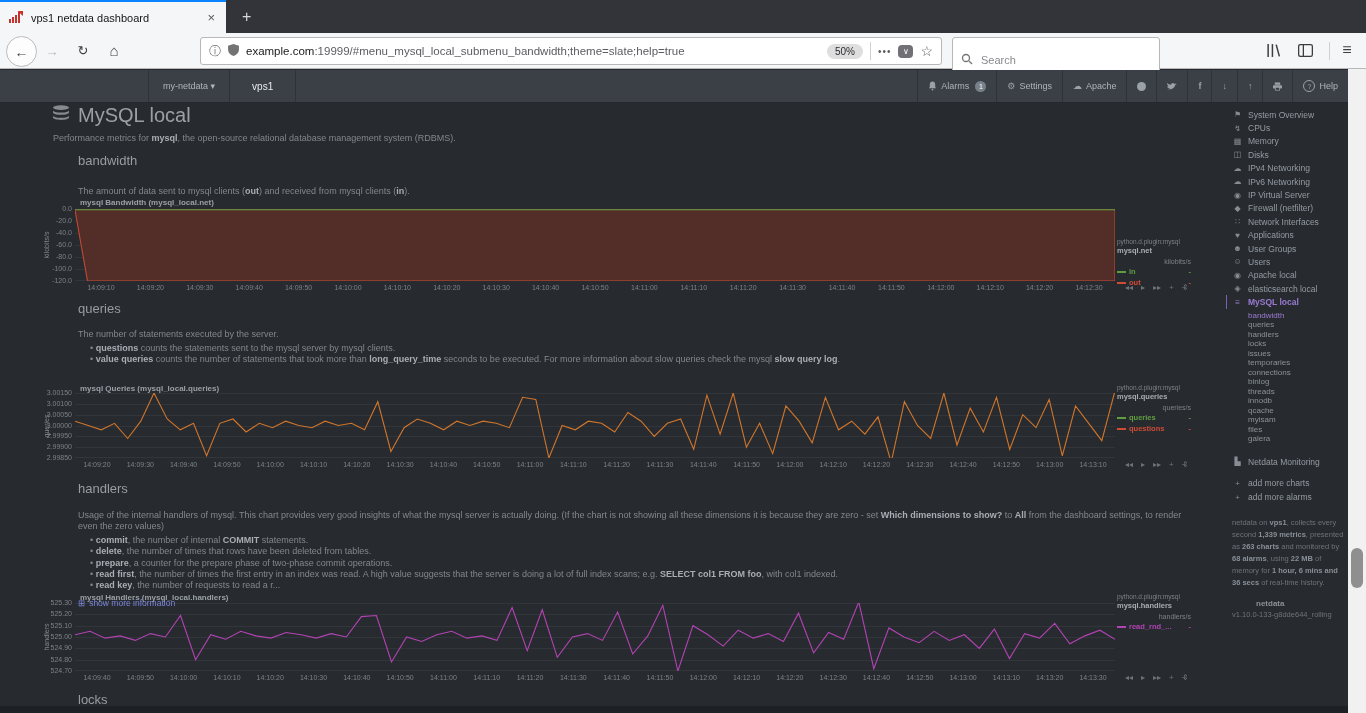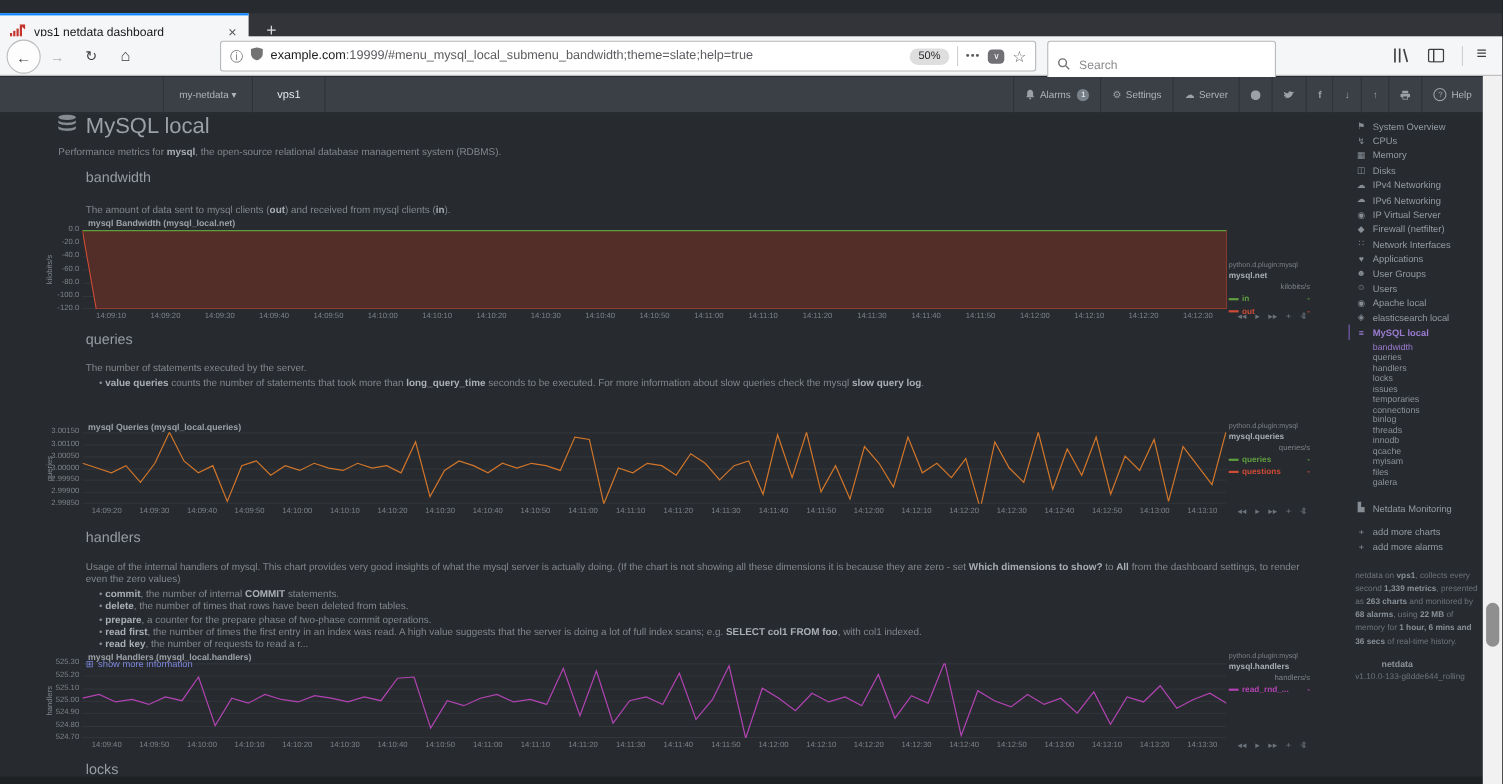--- a/index.html
+++ b/index.html
@@ -1,20 +1,20 @@
 <!DOCTYPE html>
 <html><head>
 <meta charset="utf-8">
 <style>
   html,body{margin:0;padding:0;background:#1a1c1f;font-family:"Liberation Sans",sans-serif;}
   .screen{position:relative;width:1366px;height:713px;background:#272b30;overflow:hidden;}
   .b{font-weight:bold;color:#a9aeb4;}
 
   
-  .tabbar{position:absolute;left:0;top:0;width:1366px;height:33px;background:#33333a;margin-top:12px;}
+  .tabbar{position:absolute;left:0;top:0;width:1366px;height:33px;background:#33333a;}
   .tab{position:absolute;left:0;top:0;width:226px;height:33px;background:#f5f6f7;border-top:2px solid #0a84ff;box-sizing:border-box;display:flex;align-items:center;padding:0 9px;gap:8px;}
   .tab-title{font-size:11px;color:#16161a;flex:1;white-space:nowrap;overflow:hidden;}
   .tab-close{color:#57575c;font-size:13px;padding:0 2px;}
   .newtab{position:absolute;left:236px;top:0;height:33px;display:flex;align-items:center;color:#d7d7db;font-size:16px;padding:0 6px;}
   .toolbar{position:absolute;left:0;top:33px;width:1366px;height:36px;background:#f5f6f7;border-bottom:1px solid #b8b8bb;box-sizing:border-box;}
   .tbtn{position:absolute;display:flex;align-items:center;justify-content:center;color:#3e3e42;}
   .btn-back{left:6px;top:3px;width:29px;height:29px;border:1px solid #bcbcbf;border-radius:50%;background:#fdfdfe;font-size:14px;}
   .btn-fwd{left:43px;top:9px;width:18px;height:18px;color:#b5b5b8;font-size:13px;}
   .btn-reload{left:74px;top:8px;width:18px;height:18px;font-size:13px;}
   .btn-home{left:105px;top:8px;width:18px;height:18px;font-size:15px;}
@@ -180,21 +180,21 @@
           </span>
           <span>Alarms</span>
           <span class="nd-badge">1</span>
         </div>
         <div class="nd-btn">
           <span class="nd-ico">⚙</span>
           <span>Settings</span>
         </div>
         <div class="nd-btn">
           <span class="nd-ico">☁</span>
-          <span>Server</span>
+          <span>Apache</span>
         </div>
         <div class="nd-btn">
           <span class="nd-ico">
             <svg width="9" height="9" viewBox="0 0 10 10" fill="#9aa1a8">
               <circle cx="5" cy="5" r="5"></circle>
             </svg>
           </span>
         </div>
         <div class="nd-btn">
           <span class="nd-ico">
@@ -311,20 +311,21 @@
         <span>+</span>
         <span>−</span>
       </div>
       <div class="c-resize" style="top: 87px;">⇕</div>
     </div>
 
   <div class="h2" id="h2-queries">queries</div>
   <div class="desc" id="desc-queries">
     <div><span>The number of statements executed by the server.</span></div>
     <ul>
+        <li><span class="b">questions</span><span> counts the statements sent to the mysql server by mysql clients.</span></li>
         <li><span class="b">value queries</span><span> counts the number of statements that took more than </span><span class="b">long_query_time</span><span> seconds to be executed. For more information about slow queries check the mysql </span><span class="b">slow query log</span><span>.</span></li>
       </ul>
   </div>
 
   <div class="chart" id="chart-queries">
       <div class="c-title" style="top: 4px;">mysql Queries (mysql_local.queries)</div>
       <div class="c-ylabel" style="left: 14px; top: 45.5px;">queries</div>
       <div class="c-plot" style="top: 13px; width: 1040px; height: 65px;">
         <div class="c-grid" style="top: 0px;"></div>
         <div class="c-grid" style="top: 10.8333px;"></div>

